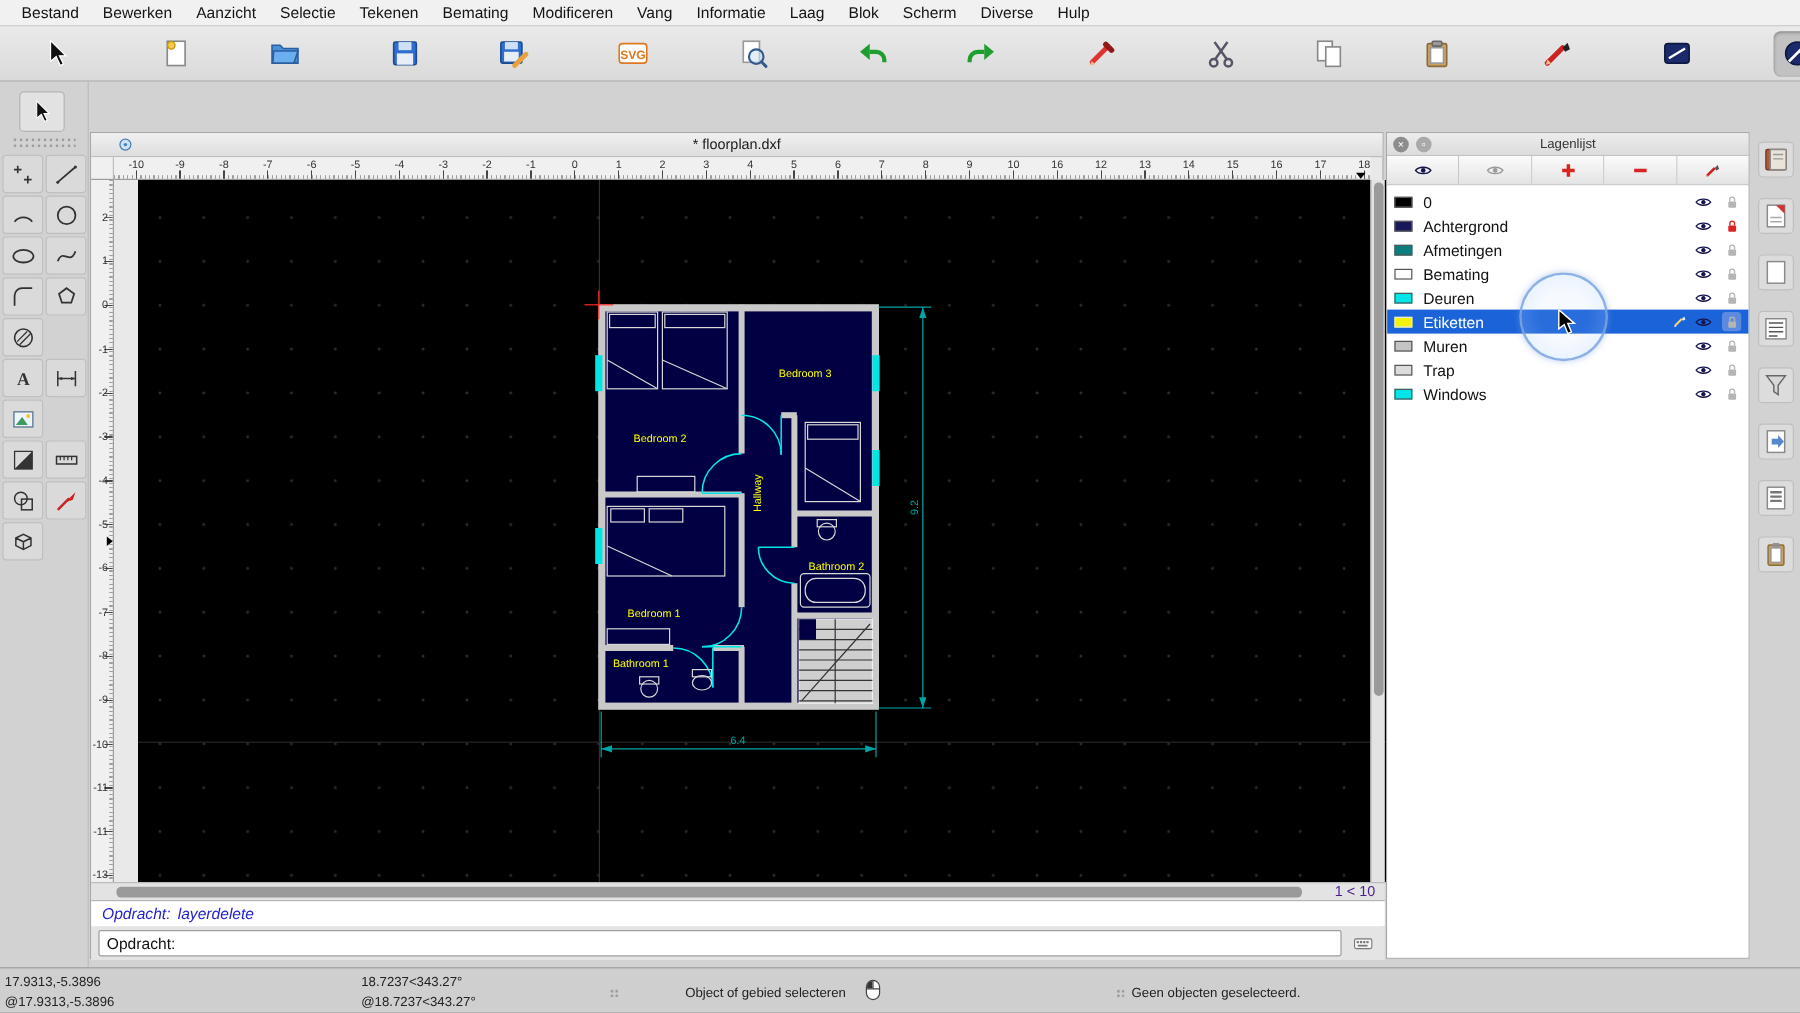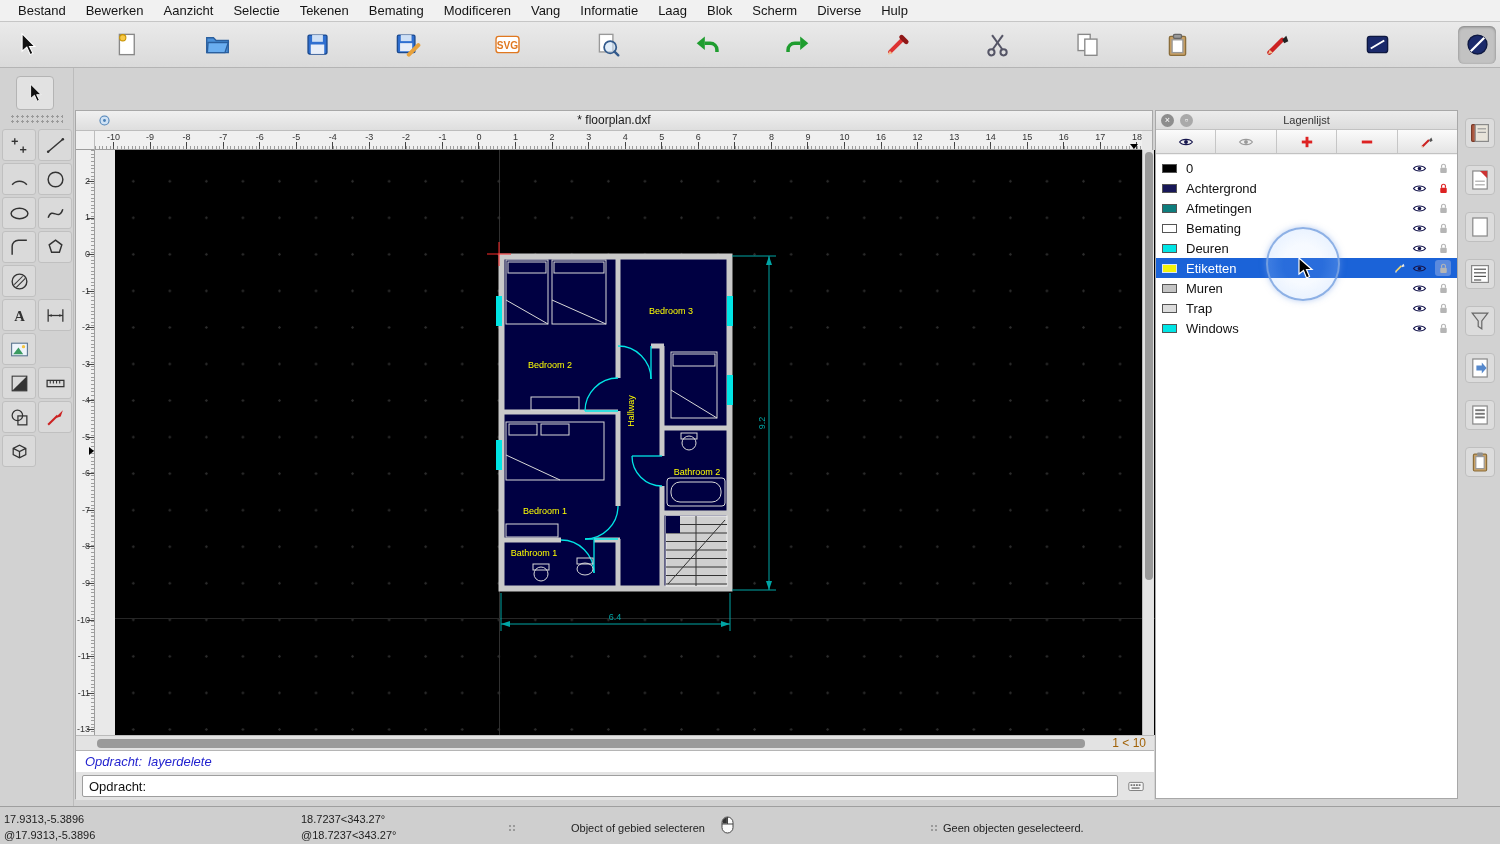--- a/index.html
+++ b/index.html
@@ -4,21 +4,21 @@
 <style>
 *{margin:0;padding:0;box-sizing:border-box;}
 html,body{background:#555;}
 .app{position:relative;width:1500px;height:844px;background:#d2d2d2;font-family:"Liberation Sans",sans-serif;overflow:hidden;}
 
 
 .menubar{position:absolute;left:0;top:0;width:100%;height:22px;background:#f1f1f1;border-bottom:1px solid #c6c6c6;display:flex;align-items:center;padding-left:8px;font-size:13px;color:#141414;z-index:5;}
 .menu-item{padding:0 10px;line-height:22px;cursor:default;white-space:nowrap;}
 
 
-.toolbar{position:absolute;left:0;top:22px;width:100%;height:46px;background:linear-gradient(#eaeaea,#dadada);border-bottom:1px solid #b4b4b4;display:flex;align-items:center;padding-left:8px;z-index:5;gap:44px;}
+.toolbar{position:absolute;left:0;top:22px;width:100%;height:46px;background:linear-gradient(#eaeaea,#dadada);border-bottom:1px solid #b4b4b4;display:flex;align-items:center;padding-left:28px;z-index:5;gap:44px;}
 .tb-btn{width:38px;height:38px;border-radius:6px;display:flex;align-items:center;justify-content:center;margin-right:8px;flex:none;}
 .tb-btn.gap{margin-left:10px;}
 .tb-btn.active{background:#c2c2c2;box-shadow:inset 0 1px 3px rgba(0,0,0,0.35);}
 
 
 .palette{position:absolute;left:0;top:68px;width:74px;height:738px;background:#d2d2d2;border-right:1px solid #bcbcbc;}
 .pal-select{margin:8px 0 4px 16px;width:38px;height:34px;display:flex;align-items:center;justify-content:center;background:#e2e2e2;border:1px solid #b4b4b4;border-radius:4px;}
 .pal-handle{height:9px;margin:4px 10px;background-image:radial-gradient(circle,#9a9a9a 1px,transparent 1.4px);background-size:5px 5px;}
 .pal-grid{display:grid;grid-template-columns:34px 34px;gap:2px;padding:2px;}
 .pal-btn{height:32px;display:flex;align-items:center;justify-content:center;background:#dadada;border:1px solid #c0c0c0;border-radius:3px;}
@@ -39,21 +39,21 @@
 .canvas{position:absolute;left:19px;top:39px;width:1047px;height:585px;background-color:#000;background-image:radial-gradient(circle,#2d2d2d 0.9px,transparent 1.5px);background-size:36.55px 36.55px;background-position:0px 13px;overflow:hidden;margin-left:20px;}
 .axis-v{position:absolute;left:384px;top:0;width:1px;height:100%;background:#303030;}
 .axis-h{position:absolute;left:0;top:468px;width:100%;height:1px;background:#262626;}
 .plan-svg{position:absolute;left:0;top:0;}
 
 .vscroll{position:absolute;left:1066px;top:39px;width:12px;height:585px;background:#e3e3e3;border-left:1px solid #bbb;}
 .vscroll .thumb{position:absolute;left:1.5px;top:2px;width:8px;height:428px;background:#9a9a9a;border-radius:4px;}
 .hscroll-row{position:absolute;left:0;top:624px;width:1078px;height:15px;background:#e3e3e3;border-top:1px solid #bbb;}
 .hscroll{position:absolute;left:19px;top:0;width:1016px;height:15px;}
 .hscroll .thumb{position:absolute;left:2px;top:2.5px;width:988px;height:9px;background:#9a9a9a;border-radius:4px;}
-.page-ind{position:absolute;right:8px;top:0;font-size:12px;color:#a16207;line-height:15px;}
+.page-ind{position:absolute;right:8px;top:0;font-size:12px;color:#4c1d95;line-height:15px;}
 
 .cmd-history{position:absolute;left:0;top:639px;width:1078px;height:22px;background:#fff;border-top:1px solid #b5b5b5;font-size:13px;font-style:italic;color:#2323cf;line-height:22px;padding-left:9px;}
 .ch-label{margin-right:6px;}
 .cmd-row{position:absolute;left:0;top:661px;width:1078px;height:28px;background:#e4e4e4;display:flex;align-items:center;padding:0 6px;}
 .cmd-field{flex:1;height:22px;background:#fff;border:1px solid #9e9e9e;border-radius:2px;display:flex;align-items:center;padding-left:6px;}
 .cmd-label{font-size:13px;color:#111;margin-right:6px;}
 .cmd-input{flex:1;border:none;outline:none;font-size:13px;height:18px;background:transparent;font-family:inherit;}
 .kbd-btn{width:24px;height:20px;margin-left:6px;display:flex;align-items:center;justify-content:center;}
 
 

